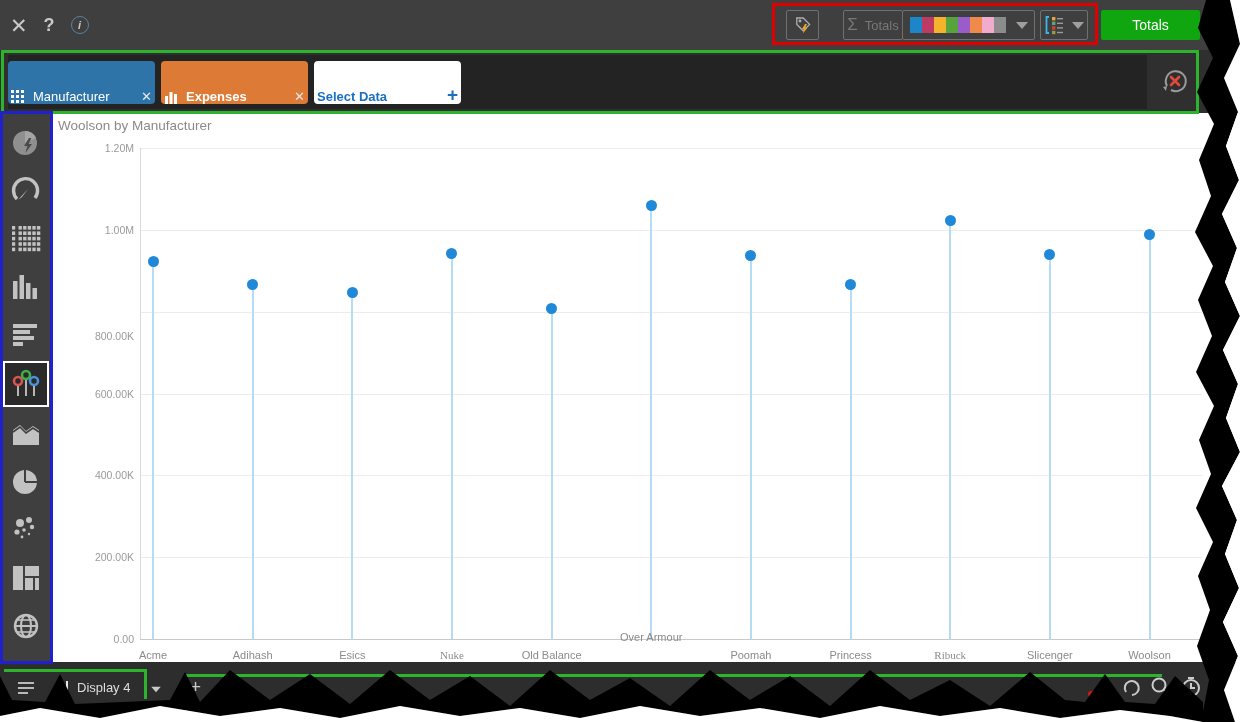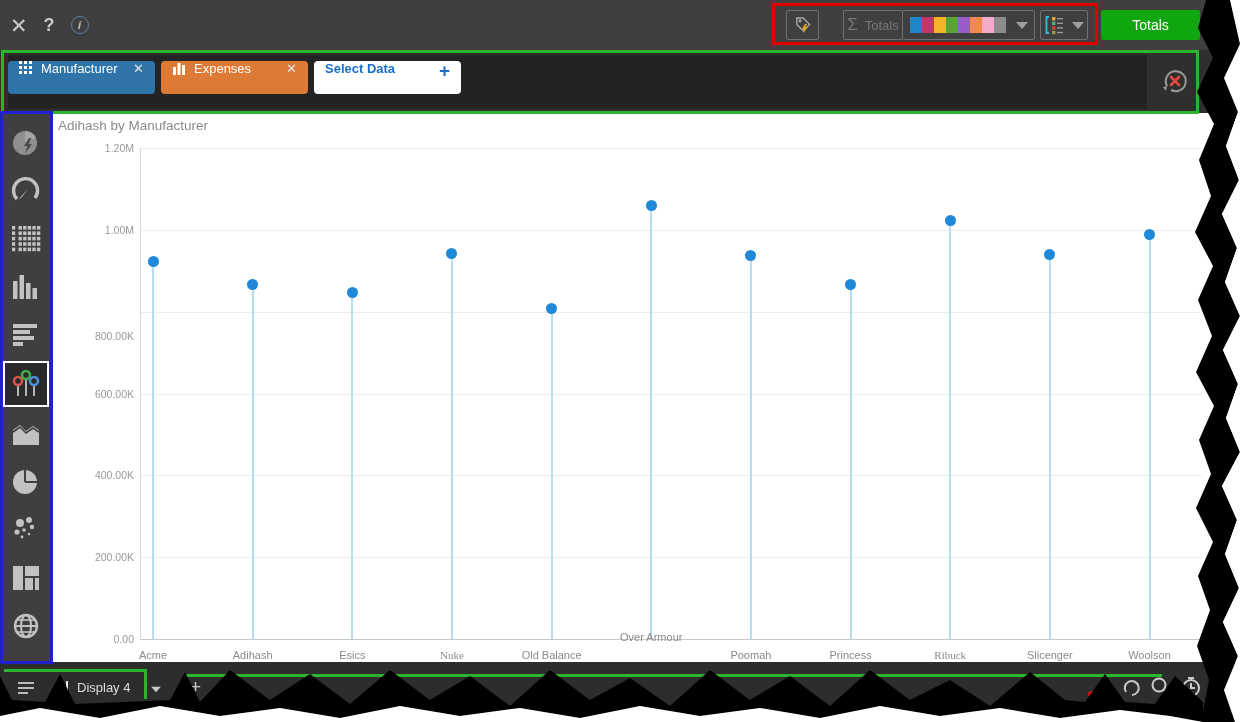--- a/index.html
+++ b/index.html
@@ -21,22 +21,22 @@
     border-top:7px solid #9f9f9f; display:inline-block; }
   .finish { position:absolute; left:1101px; top:10px; width:99px; height:30px; background:#0fa60f;
     color:#fff; font-size:14px; border:none; border-radius:2px; display:flex;
     align-items:center; justify-content:center; }
   .swatch { width:12px; height:16px; display:inline-block; }
 
   
   .chiprow { position:absolute; left:0; top:50px; width:1241px; height:64px; background:#2f2f2f; }
   .chip-panel { position:absolute; left:8px; top:5px; width:1139px; height:54px; background:#232323; }
   .chips { position:absolute; left:8px; top:11px; display:flex; gap:6px; }
-  .chip { height:33px; width:147px; border-radius:4px; display:flex; align-items:flex-start;
-    padding:0 11px; color:#fff; font-size:13px; }
+  .chip { height:43px; width:147px; border-radius:4px; display:flex; align-items:flex-end;
+    padding:0 3px; color:#fff; font-size:13px; }
   .chip-light { background:#fff; }
   .chip-icon { margin-right:8px; display:flex; }
   .chip-label { flex:1; white-space:nowrap; overflow:hidden; }
   .chip-close { color:#e8e8e8; font-size:13px; margin-left:6px; }
   .chip-add { font-size:19px; font-weight:bold; margin-left:6px; line-height:1; }
 
   
   .sidebar { position:absolute; left:0; top:113px; width:52px; height:550px; background:#3f3f3f;
     display:flex; flex-direction:column; align-items:center; padding-top:8px; gap:5px; }
   .side-item { width:46px; height:43px; display:flex; align-items:center; justify-content:center; }
@@ -148,21 +148,21 @@
           <span class="chip-close">✕</span>
         </div>
         <div class="chip" style="background: rgb(221, 122, 53);">
           <span class="chip-icon">
             <svg width="14" height="14" viewBox="0 0 14 14">
               <rect x="1" y="6" width="3" height="8" fill="#fff"></rect>
               <rect x="5.5" y="2" width="3" height="12" fill="#fff"></rect>
               <rect x="10" y="4" width="3" height="10" fill="#fff"></rect>
             </svg>
           </span>
-          <span class="chip-label" style="color: rgb(255, 255, 255);">Expenses</span>
+          <span class="chip-label" style="color: rgb(255, 255, 255); font-weight: bold;">Expenses</span>
           <span class="chip-close">✕</span>
         </div>
         <div class="chip chip-light" style="background: rgb(255, 255, 255);">
           <span class="chip-label" style="color: rgb(27, 110, 194); font-weight: 600;">Select Data</span>
           <span class="chip-add" style="color: rgb(27, 110, 194);">+</span>
         </div>
       </div>
     <div style="position:absolute; left:1158px; top:14px;">
       <span style="display:flex;">
         <svg width="34" height="34" viewBox="0 0 34 34">
@@ -306,21 +306,21 @@
             <ellipse cx="16" cy="16" rx="5" ry="11" fill="none" stroke="#c2c2c2" stroke-width="2"></ellipse>
             <line x1="5" y1="16" x2="27" y2="16" stroke="#c2c2c2" stroke-width="2"></line>
             <line x1="7" y1="10" x2="25" y2="10" stroke="#c2c2c2" stroke-width="1.6"></line>
             <line x1="7" y1="22" x2="25" y2="22" stroke="#c2c2c2" stroke-width="1.6"></line>
           </svg>
         </span>
       </div>
     </div>
 
   <div class="chart" id="chart">
-    <div class="chart-title">Adihash by Manufacturer</div>
+    <div class="chart-title">Woolson by Manufacturer</div>
   <div class="gridline axis" style="left: 88px; top: 526px; width: 1062px;"></div>
       <div class="ylab" style="left: 22px; top: 520px;">0.00</div>
       <div class="gridline" style="left: 88px; top: 444.167px; width: 1062px;"></div>
       <div class="ylab" style="left: 22px; top: 438.167px;">200.00K</div>
       <div class="gridline" style="left: 88px; top: 362.333px; width: 1062px;"></div>
       <div class="ylab" style="left: 22px; top: 356.333px;">400.00K</div>
       <div class="gridline" style="left: 88px; top: 280.5px; width: 1062px;"></div>
       <div class="ylab" style="left: 22px; top: 274.5px;">600.00K</div>
       <div class="gridline" style="left: 88px; top: 198.667px; width: 1062px;"></div>
       <div class="ylab" style="left: 22px; top: 192.667px; margin-top: 24px;">800.00K</div>

